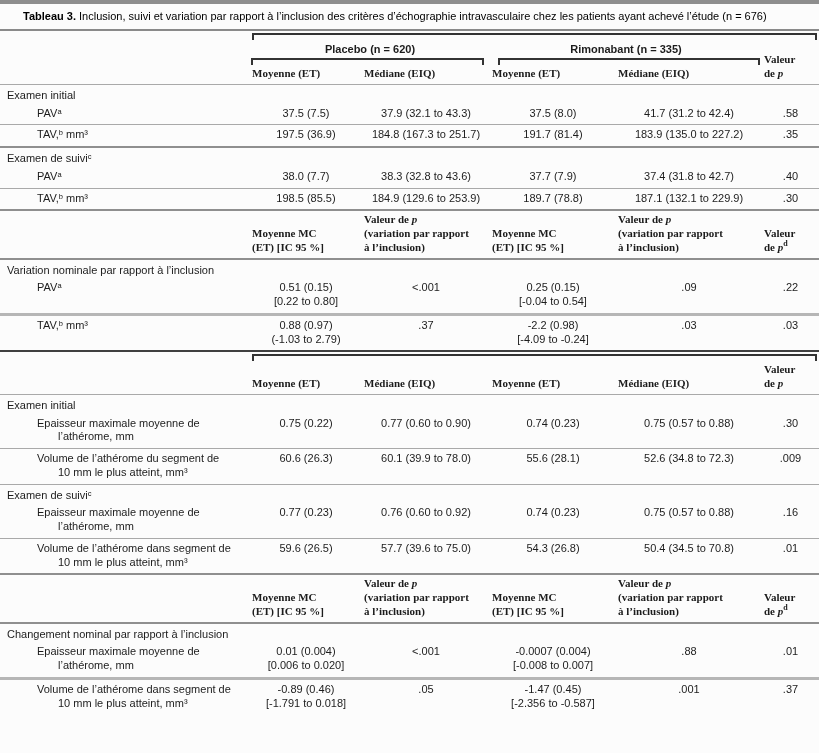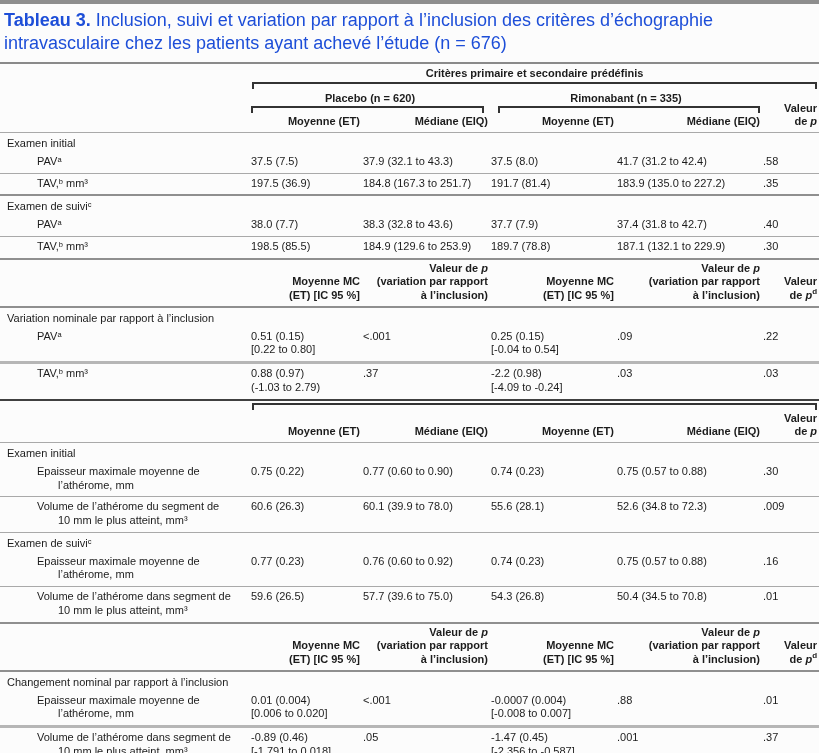--- a/index.html
+++ b/index.html
@@ -2,42 +2,42 @@
 <html lang="fr"><head>
 <meta charset="utf-8">
 <style>
   html,body { margin:0; padding:0; background:#ffffff; }
   .page {
     width:819px; height:753px; overflow:hidden; box-sizing:border-box;
     background:#fcfcfc; color:#1c1c1c; position:relative;
     font-family:"Liberation Sans","DejaVu Sans",sans-serif;
   }
   .topband { height:4px; background:#8e8e8e; }
-  .title { padding:5px 9px 6px 4px; font-size:18px; line-height:1.3; color:#1d4ed8; }
+  .title { padding:5px 9px 6px 23px; font-size:11px; line-height:1.3; color:#000000; }
   .title .tb { font-weight:700; }
   .title-rule { height:2px; background:#8a8a8a; }
 
   table.t {
     width:819px; border-collapse:collapse; table-layout:fixed;
     font-size:11px; color:#1c1c1c;
   }
   td { vertical-align:top; line-height:1.25; }
   .blank { padding:0; }
   .spcell { padding:2px 1px 0 1px; }
   .splabel { text-align:center; padding:1px 0; }
   .hdr { font-weight:700; }
   .brk { height:5px; border-top:2px solid #333333; border-left:2px solid #333333; border-right:2px solid #333333; }
   .brk-full { margin:0 1px; }
   .brk-placebo { margin-right:5px; }
   .brk-rimo { margin-left:7px; margin-right:1px; }
-  .ch { text-align:right; vertical-align:bottom; padding:2px 2px 3px 2px; }
+  .ch { text-align:left; vertical-align:bottom; padding:2px 2px 3px 2px;font-family:Liberation Serif, serif; }
   .vp { padding-bottom:3px; }
   .sec { padding:4px 2px 1px 7px; }
   .lbl { padding:3px 2px 4px 58px; text-indent:-21px; white-space:pre-line;margin-top:9px; }
-  .num { white-space:pre-line; padding:3px 1px 4px 1px; }
+  .num { text-align:center; white-space:pre-line; padding:3px 1px 4px 1px; }
   .pre { white-space:pre-line; }
   i { font-style:italic; }
   sup { font-size:8px; line-height:0; vertical-align:super; }
   .rc { padding:0; }
   .rl { height:1px; background:#a9a9a9; }
   .rm { height:2px; background:#8f8f8f; }
   .rt { height:3px; background:#b6b6b6; }
   .rd { height:2px; background:#404040; }
 </style>
 </head>
@@ -59,21 +59,20 @@
         <col style="width:128px">
       <col style="width:126px">
         <col style="width:146px">
         <col style="width:57px">
     </colgroup>
 
     <tbody>
         <tr>
       <td class="blank"></td>
       <td colspan="5" class="spcell">
-        <div class="splabel hdr">Critères primaire et secondaire prédéfinis</div>
         <div class="brk brk-full"></div>
       </td>
     </tr>
     <tr>
       <td class="blank"></td>
       <td colspan="2" class="spcell">
         <div class="splabel hdr">Placebo (n = 620)</div>
         <div class="brk brk-placebo"></div>
       </td>
       <td colspan="2" class="spcell">

